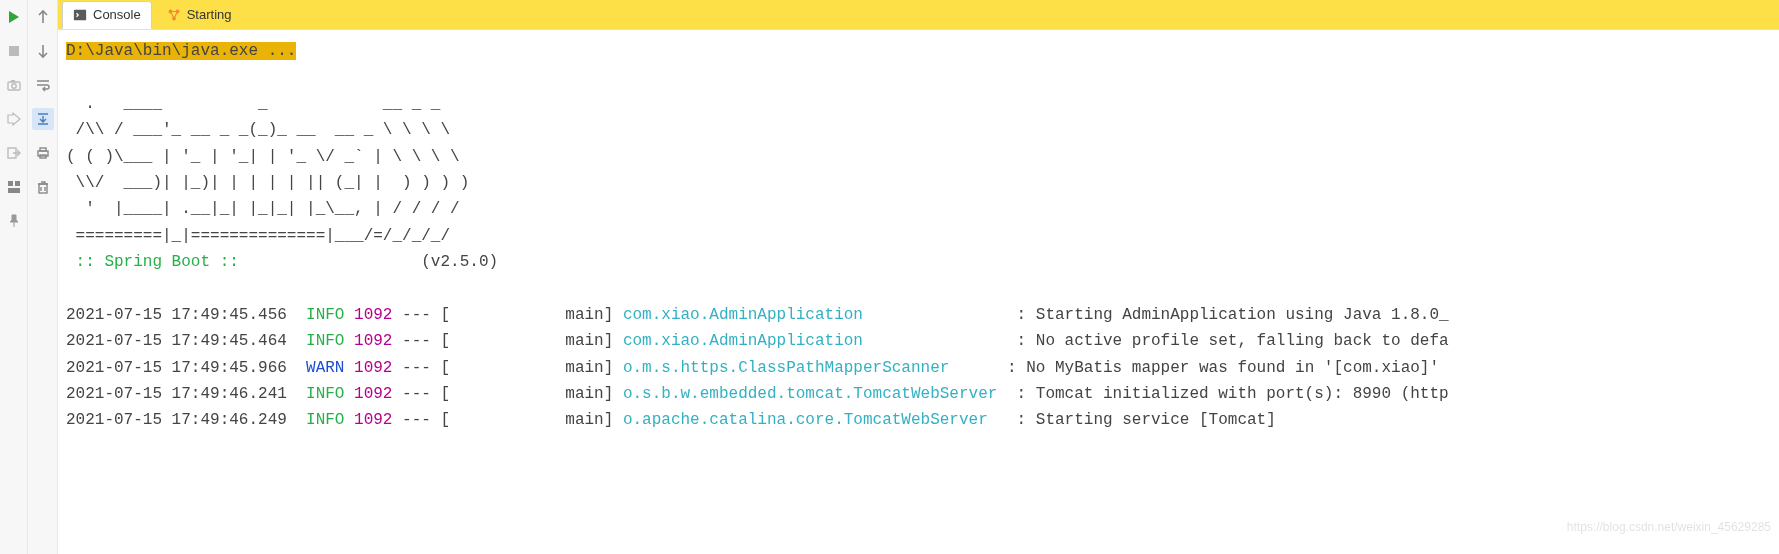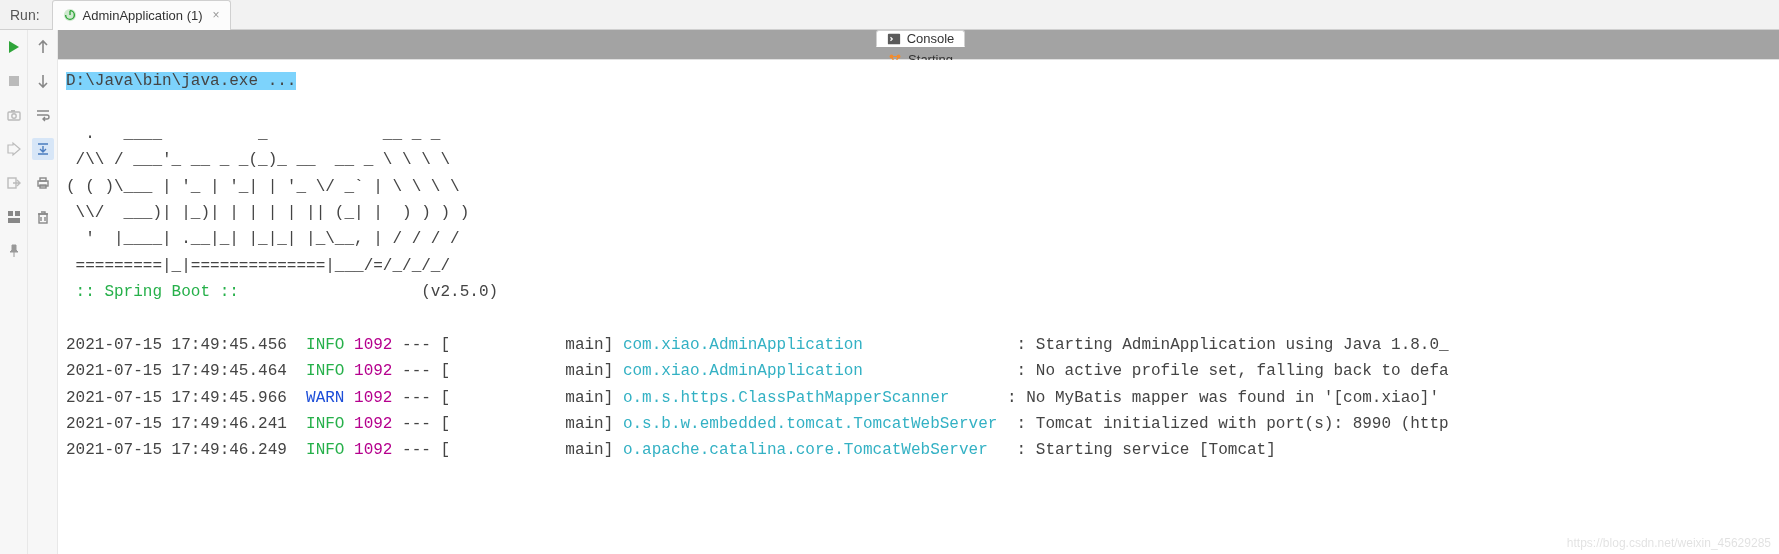--- a/index.html
+++ b/index.html
@@ -53,25 +53,24 @@
     cursor: pointer;
   }
   .tool-btn svg { width: 16px; height: 16px; }
   .tool-btn.play svg path { fill: #2fa53a; }
   .tool-btn.selected { background: #d7e6f7; border-radius: 2px; }
 
   .main-col { display: flex; flex-direction: column; flex: 1; min-width: 0; }
   .sub-tabs {
     display: flex; align-items: center;
     height: 30px;
-    background: #a3a3a3;
+    background: #fde047;
     border-bottom: 1px solid #e0e0e0;
     padding-left: 4px;
     gap: 4px;
-    flex-direction: column;
   }
   .sub-tab {
     display: flex; align-items: center;
     height: 28px;
     padding: 0 10px;
     gap: 6px;
     color: #333;
     cursor: pointer;
     border: 1px solid transparent;
   }
@@ -87,55 +86,41 @@
     flex: 1;
     background: #ffffff;
     overflow: hidden;
     padding: 8px 0 8px 8px;
     font-family: Consolas, "Courier New", monospace;
     font-size: 16px;
     line-height: 1.65;
     white-space: pre;
     color: #444;
   }
-  .cmd { background: #7dd3fc; display: inline; }
+  .cmd { background: #eab308; display: inline; }
   .spring { color: #26b04a; }
   .info { color: #26b04a; }
   .warn { color: #1d4ed8; }
   .pid { color: #b5008d; }
   .cls { color: #33b1c4; }
 
   .watermark {
     position: absolute;
-    right: 8px; bottom: 4px;
+    right: 8px; bottom: 20px;
     font-size: 12px;
     color: rgba(0,0,0,0.12);
     font-family: Arial, sans-serif;
     pointer-events: none;
   }
 </style>
 </head>
 <body>
 
 <div class="run-panel">
 
-  <div class="top-bar">
-    <span class="run-label">Run:</span>
-    <div class="tab">
-      <span class="tab-icon">
-        <svg viewBox="0 0 16 16">
-            <circle cx="8" cy="8" r="7" fill="#cfe9cf"></circle>
-            <path d="M8 3 A5 5 0 1 1 3 8" stroke="#2fa53a" stroke-width="1.6" fill="none"></path>
-            <line x1="8" y1="3" x2="8" y2="8" stroke="#2fa53a" stroke-width="1.6"></line>
-          </svg>
-      </span>
-      <span>AdminApplication (1)</span>
-      <span class="tab-close">×</span>
-    </div>
-  </div>
 
   <div class="body-area">
 
     <div class="gutter-a">
       <div class="tool-btn play">
         <svg viewBox="0 0 16 16">
             <path d="M3 2 L13 8 L3 14 Z"></path>
           </svg>
       </div>
       <div class="tool-btn">

